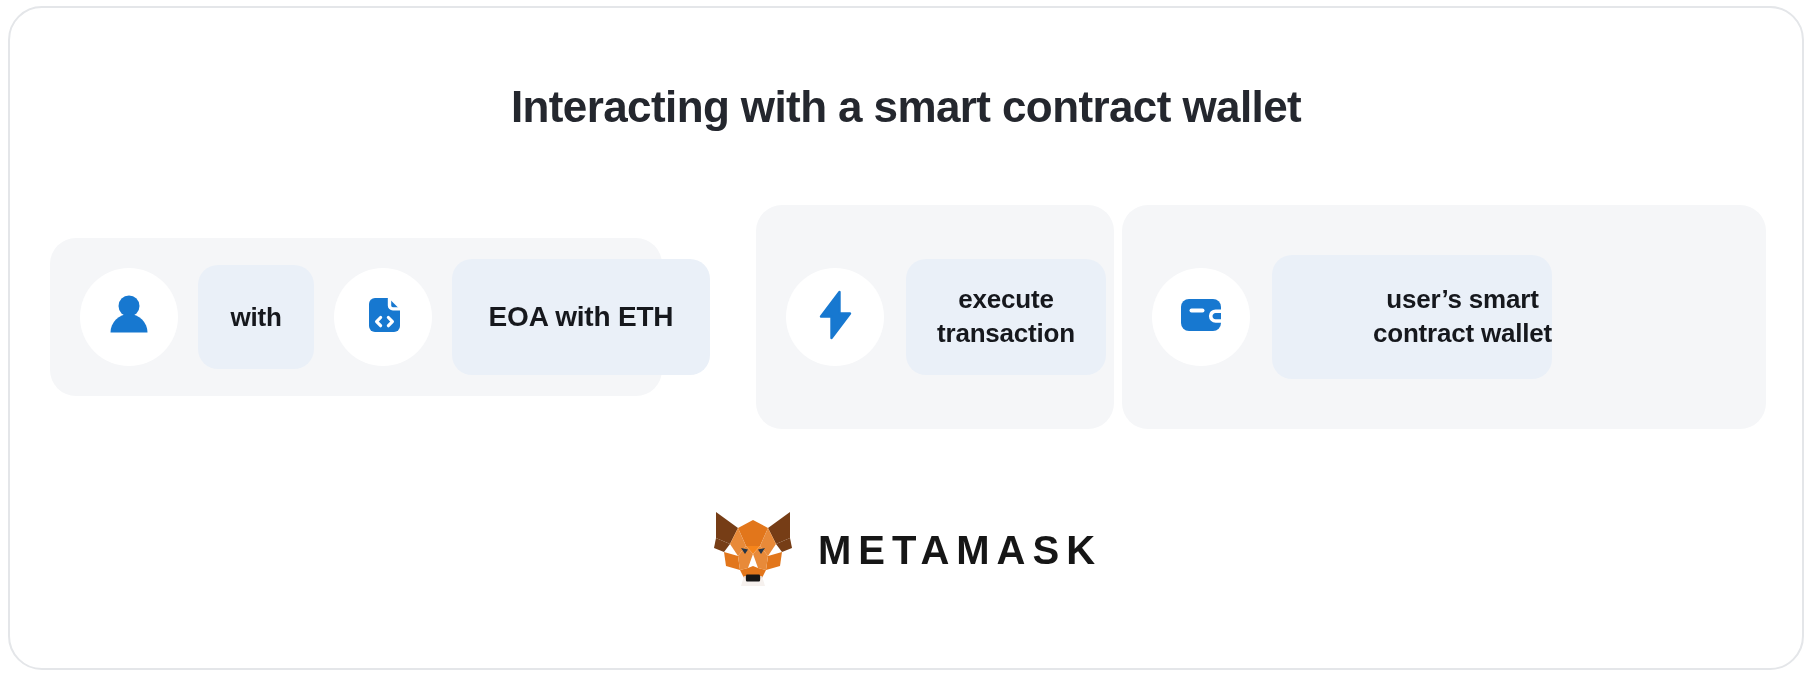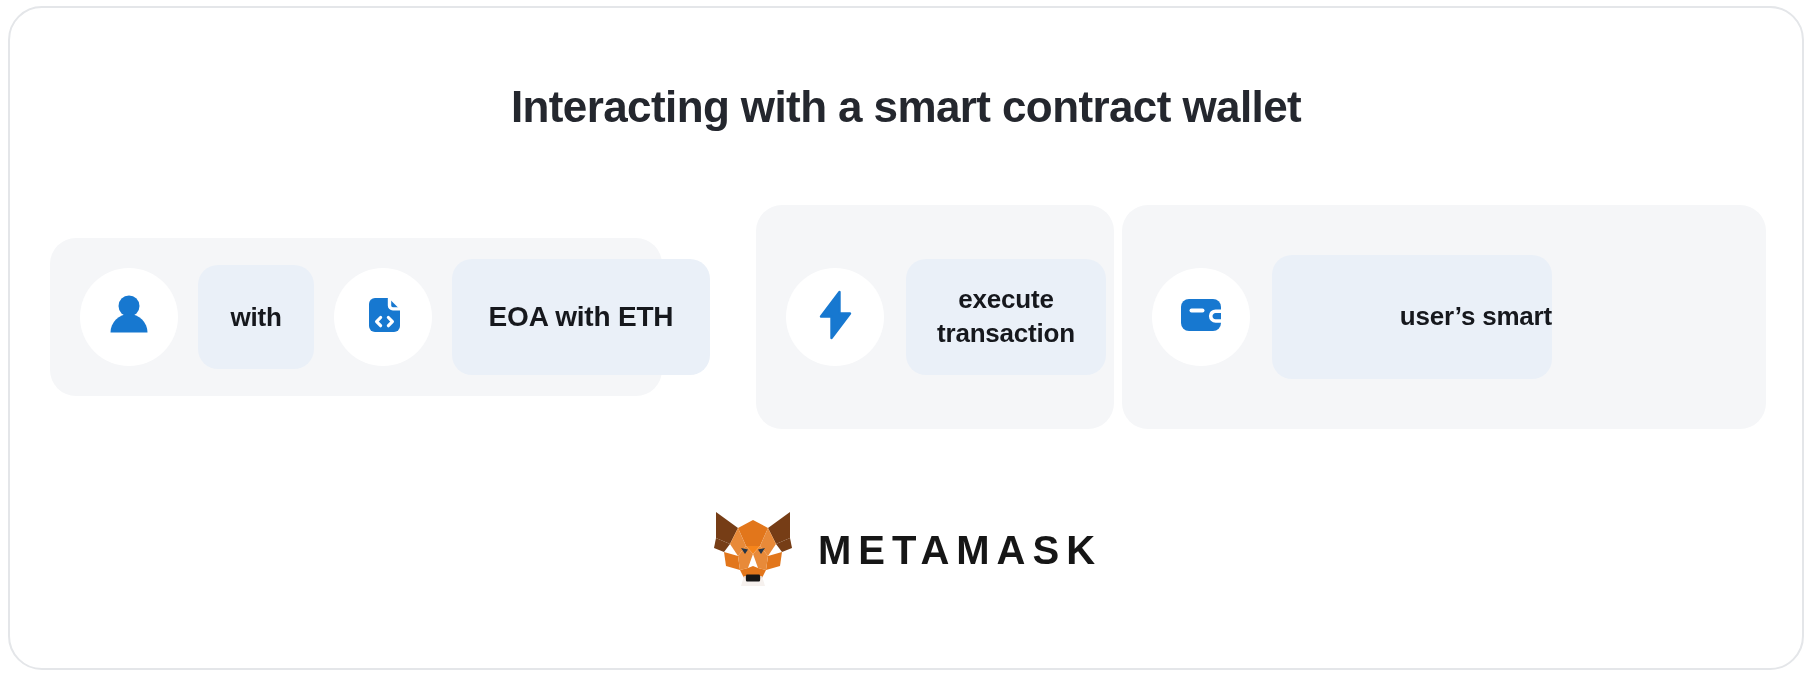--- a/index.html
+++ b/index.html
@@ -209,20 +209,21 @@
             <path d="M6 18a8 8 0 0 1 8-8h24a8 8 0 0 1 8 8v16a8 8 0 0 1-8 8H14a8 8 0 0 1-8-8z" fill="#1778d0"></path>
             <rect x="14.5" y="19.5" width="15" height="4" rx="2" fill="#ffffff"></rect>
             <path d="M46 22.2h-5.4a4.9 4.9 0 1 0 0 9.8H46" fill="none" stroke="#ffffff" stroke-width="3.6" stroke-linecap="round"></path>
           </svg>
         </span>
       </div>
 
       <div class="pill" id="pill-wallet">
         <span>
           <span>user’s smart</span><br>
+          <span>contract wallet</span>
         </span>
       </div>
     </div>
 
   </div>
 
   <div class="brand">
     <span>
       <svg width="86" height="80" viewBox="0 0 86 80" aria-hidden="true">
 

